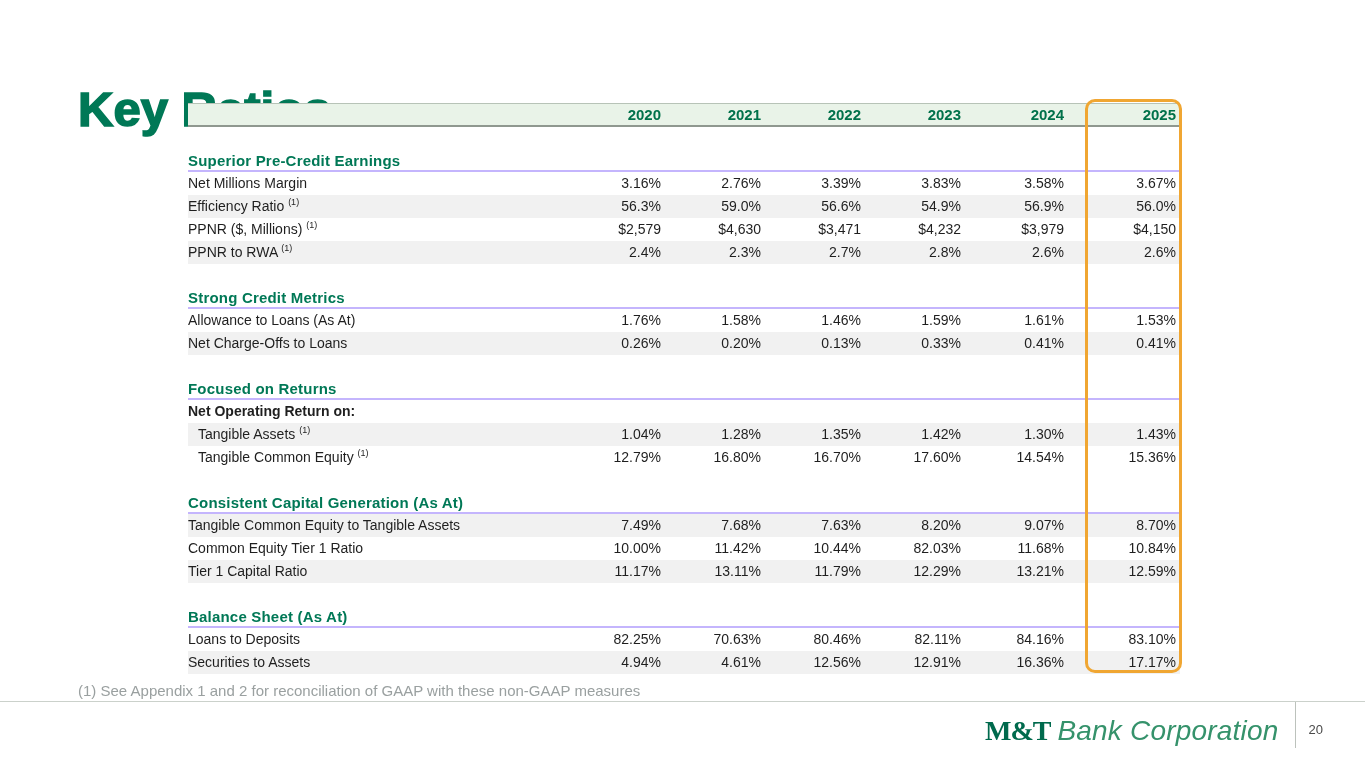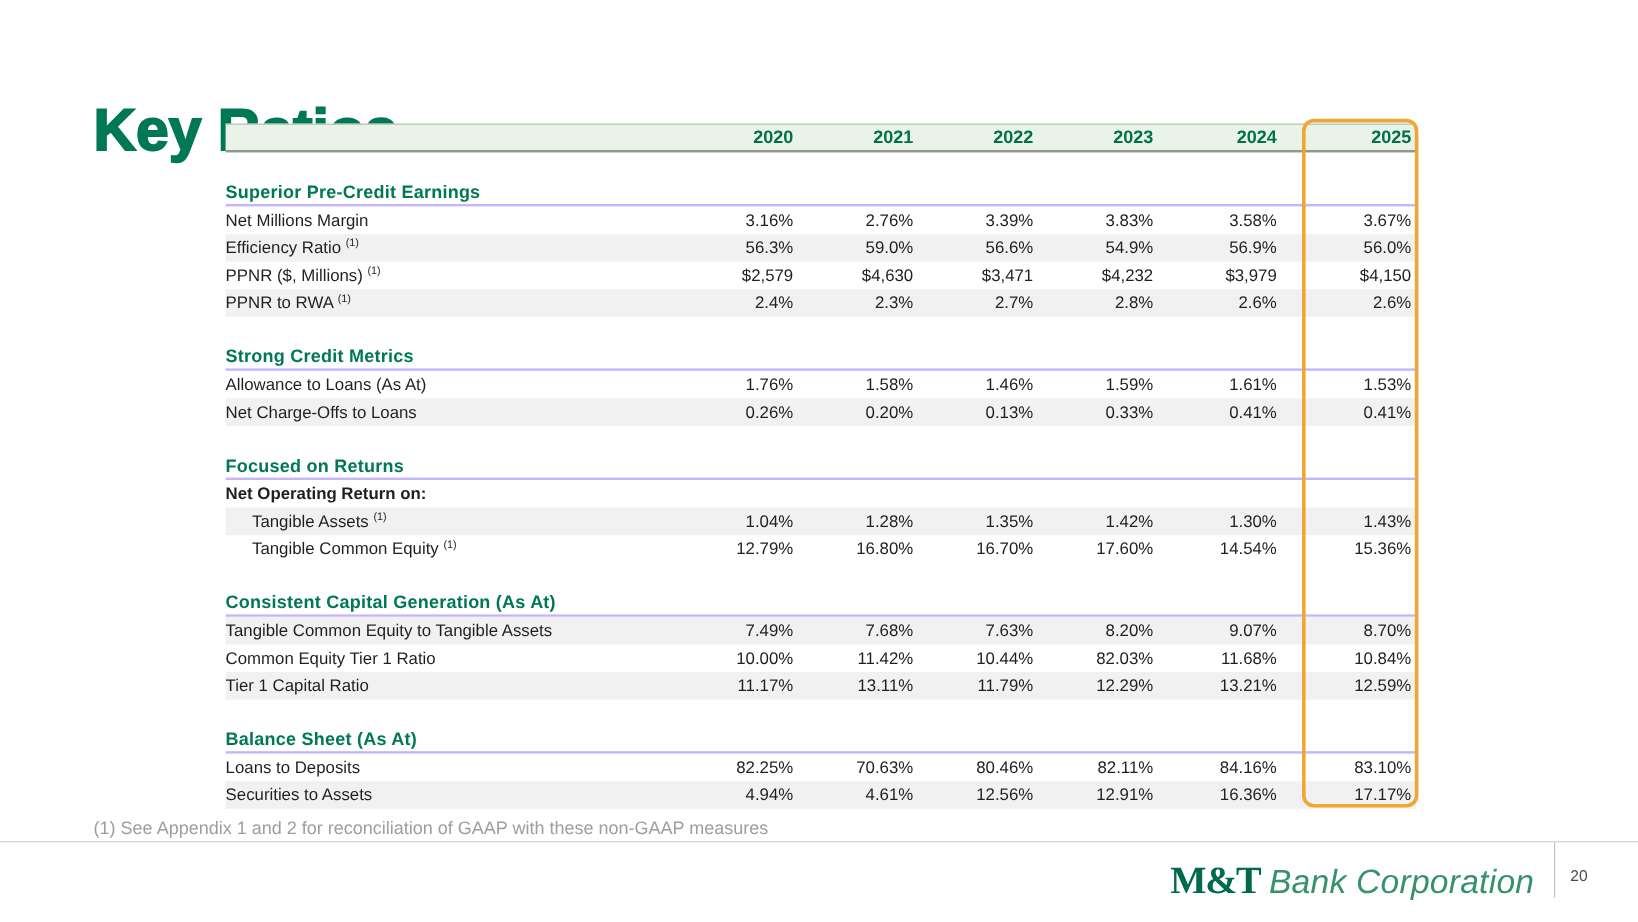--- a/index.html
+++ b/index.html
@@ -34,21 +34,21 @@
     margin-top:25px;height:20px;line-height:18px;
     color:var(--brand-green);font-weight:bold;font-size:15px;
     border-bottom:2px solid #c4b5fd;letter-spacing:0.2px;
   }
   .section:first-of-type .section-header{margin-top:24px;}
 
   .data-row{height:23px;line-height:23px;font-size:14px;color:#1f1f1f;}
   .data-row.shaded{background:var(--shade);}
   .row-label{text-align:left;white-space:nowrap;}
   .row-label.bold{font-weight:bold;}
-  .row-label.indent{padding-left:22px;}
+  .row-label.indent{padding-left:10px;}
   .row-label sup{font-size:9px;vertical-align:super;line-height:0;}
   .num{text-align:right;padding-right:4px;font-variant-numeric:tabular-nums;}
 
   .highlight-box{
     position:absolute;left:1085px;top:99px;width:97px;height:574px;
     border:3px solid var(--gold);border-radius:10px;
     pointer-events:none;z-index:5;background:transparent;
   }
 
   .footnote{
@@ -60,21 +60,21 @@
     position:absolute;left:0;right:0;top:701px;height:67px;
     border-top:1px solid #cbd1cb;
   }
   .footer-inner{
     display:flex;align-items:flex-start;justify-content:flex-end;
     padding-right:42px;height:100%;
   }
   .mt-logo{display:flex;align-items:baseline;margin-top:13px;}
   .logo-bold{
     font-family:"Liberation Serif","DejaVu Serif",serif;
-    font-weight:bold;font-size:32px;color:#006a4d;letter-spacing:-1px;
+    font-weight:bold;font-size:28px;color:#006a4d;letter-spacing:-1px;
   }
   .logo-text{
     font-size:28px;color:#35926b;margin-left:7px;font-weight:normal;
     letter-spacing:0.2px;
     font-style:italic;
   }
   .footer-rule{width:1px;height:46px;background:#bcc2bc;margin:0 13px 0 16px;}
   .page-number{font-size:13px;color:#4a4a4a;margin-top:20px;}
 </style>
 </head>

